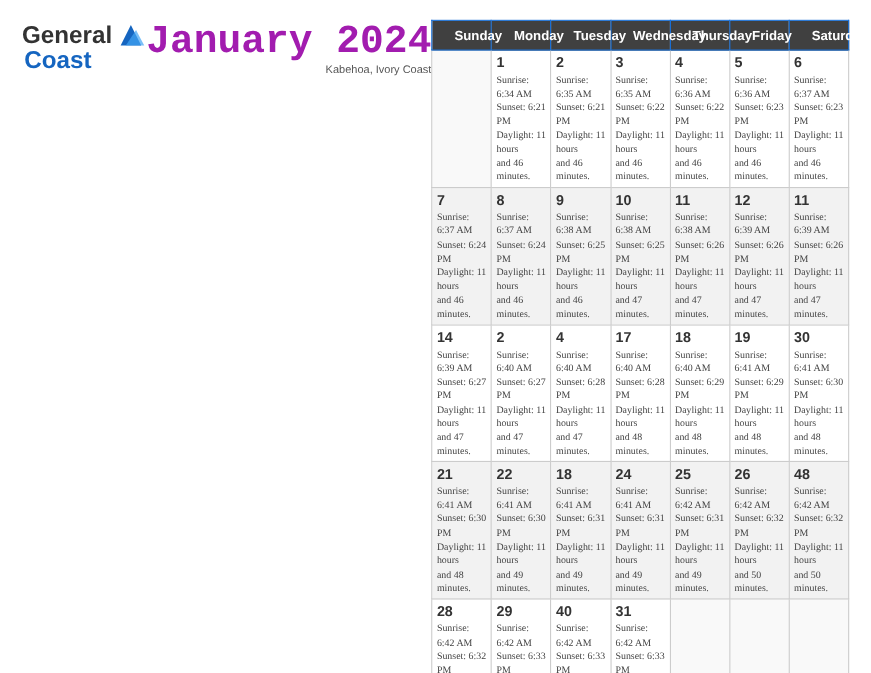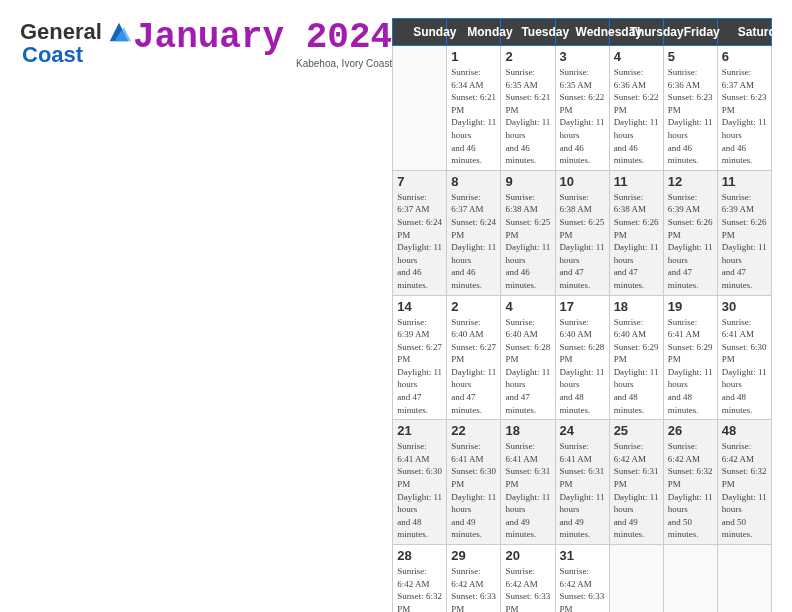--- a/index.html
+++ b/index.html
@@ -257,21 +257,21 @@
         <tr>
           <td>
             <span class="day-number">28</span>
             <div class="day-info">Sunrise: 6:42 AM<br>Sunset: 6:32 PM<br>Daylight: 11 hours<br>and 50 minutes.</div>
           </td>
           <td>
             <span class="day-number">29</span>
             <div class="day-info">Sunrise: 6:42 AM<br>Sunset: 6:33 PM<br>Daylight: 11 hours<br>and 50 minutes.</div>
           </td>
           <td>
-            <span class="day-number">20</span>
+            <span class="day-number">40</span>
             <div class="day-info">Sunrise: 6:42 AM<br>Sunset: 6:33 PM<br>Daylight: 11 hours<br>and 51 minutes.</div>
           </td>
           <td>
             <span class="day-number">31</span>
             <div class="day-info">Sunrise: 6:42 AM<br>Sunset: 6:33 PM<br>Daylight: 11 hours<br>and 51 minutes.</div>
           </td>
           <td class="empty"></td>
           <td class="empty"></td>
           <td class="empty"></td>
         </tr>

